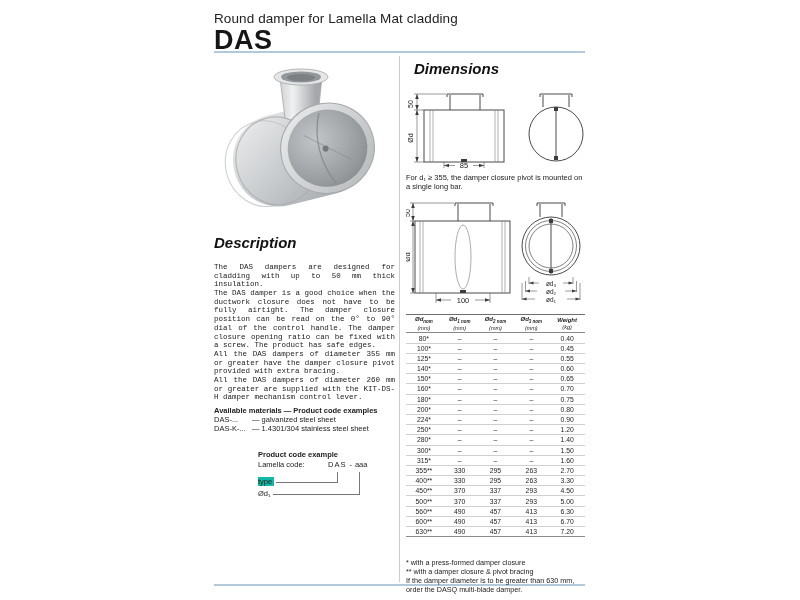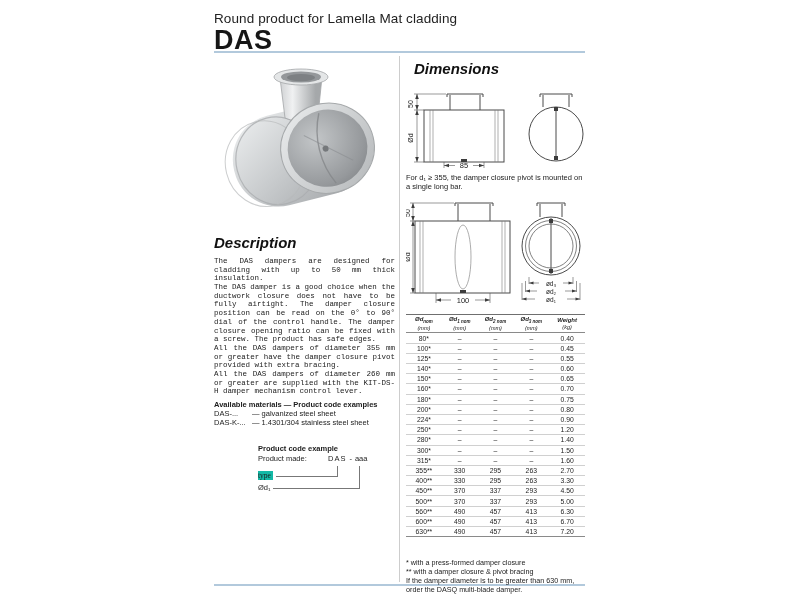--- a/index.html
+++ b/index.html
@@ -14,21 +14,21 @@
   .hdr .ttl { font-size:27px; font-weight:bold; letter-spacing:.5px; margin-top:-1px; color:#161616; }
   .rule-top    { position:absolute; left:214px; top:51px;  width:371px; height:2px; }
   .rule-bottom { position:absolute; left:214px; top:584px; width:371px; height:2px; }
   .vdiv { position:absolute; left:399px; top:56px; width:1px; height:526px; background:#cdcdcd; }
 
   
   .lcol { position:absolute; left:214px; top:58px;  width:181px; }
   .rcol { position:absolute; left:406px; top:60px;  width:179px; }
 
   .sec { font-size:15px; font-weight:bold; font-style:italic; color:#111; }
-  .lcol .sec { margin:4px 0 6px 0; }
+  .lcol .sec { margin:4px 0 12px 0; }
   .rcol .sec { margin:0 0 5px 8px; }
 
   .photo { width:181px; height:168px; }
 
   .desc p { font-size:7.5px; line-height:1.16; text-align:justify; color:#222;font-family:Liberation Mono, monospace; }
 
   .materials { margin-top:4px; font-size:7.5px; line-height:1.2; }
   .materials .b { font-weight:bold; }
   .mat-row .code { display:inline-block; width:38px; }
 
@@ -36,21 +36,21 @@
   .pcode .b { font-weight:bold; }
   .pcode-row { margin-top:1px; }
   .pcode-row .lbl  { display:inline-block; width:70px; }
   .pcode-row .ct   { display:inline-block; letter-spacing:1px; }
   .pcode-row .sep  { display:inline-block; margin:0 3px; }
   .pcode-diagram { position:relative; height:34px; margin-top:2px; }
   .pcode-diagram .l1 { position:absolute; left:18px; top:1px; width:62px; height:11px;
                        border-right:1px solid #777; border-bottom:1px solid #777; }
   .pcode-diagram .l2 { position:absolute; left:15px; top:1px; width:87px; height:23px;
                        border-right:1px solid #777; border-bottom:1px solid #777; }
-  .pcode-diagram .lg1 { position:absolute; left:0; top:6px;  background:#14b8a6; padding-right:2px;font-family:Liberation Serif, serif; }
+  .pcode-diagram .lg1 { position:absolute; left:0; top:6px;  background:#14b8a6; padding-right:2px; }
   .pcode-diagram .lg2 { position:absolute; left:0; top:18px; background:#fff; padding-right:2px; }
 
   .note { font-size:7.5px; line-height:1.15; margin-bottom:2px; color:#222; }
   svg.drw { display:block; }
 
   
   table.dim { width:100%; border-collapse:collapse; margin-top:5px; table-layout:fixed; }
   table.dim th {
     font-size:6px; font-style:italic; font-weight:bold; text-align:center;
     border-top:1px solid #6f6f6f; border-bottom:1px solid #8a8a8a; padding:1px 0 1.5px 0; color:#222;
@@ -63,21 +63,21 @@
   table.dim tr:last-child td { border-bottom:1px solid #8a8a8a; }
 
   .footnotes { margin-top:22px; font-size:7.2px; line-height:1.22; color:#222; }
 </style>
 </head>
 <body>
 
 <div class="page">
 
   <div class="hdr">
-    <div class="sub">Round product for Lamella Mat cladding</div>
+    <div class="sub">Round damper for Lamella Mat cladding</div>
     <div class="ttl">DAS</div>
   </div>
   <div class="rule-top" style="background: rgb(178, 201, 220);"></div>
   <div class="vdiv"></div>
   <div class="rule-bottom" style="background: rgb(178, 201, 220);"></div>
 
   <div class="lcol">
 
     <svg class="photo" viewBox="0 0 181 168">
       <defs>
@@ -135,21 +135,21 @@
         <span class="code">DAS-...</span><span>— galvanized steel sheet</span>
       </div>
       <div class="mat-row">
         <span class="code">DAS-K-...</span><span>— 1.4301/304 stainless steel sheet</span>
       </div>
     </div>
 
     <div class="pcode">
       <div class="b">Product code example</div>
       <div class="pcode-row">
-        <span class="lbl">Product made:</span><span class="ct">DAS</span><span class="sep">-</span><span class="cs">aaa</span>
+        <span class="lbl">Lamella code:</span><span class="ct">DAS</span><span class="sep">-</span><span class="cs">aaa</span>
       </div>
       <div class="pcode-diagram">
         <div class="l1"></div>
         <div class="l2"></div>
         <span class="lg1">type</span>
         <span class="lg2">Ød₁</span>
       </div>
     </div>
   </div>
 

